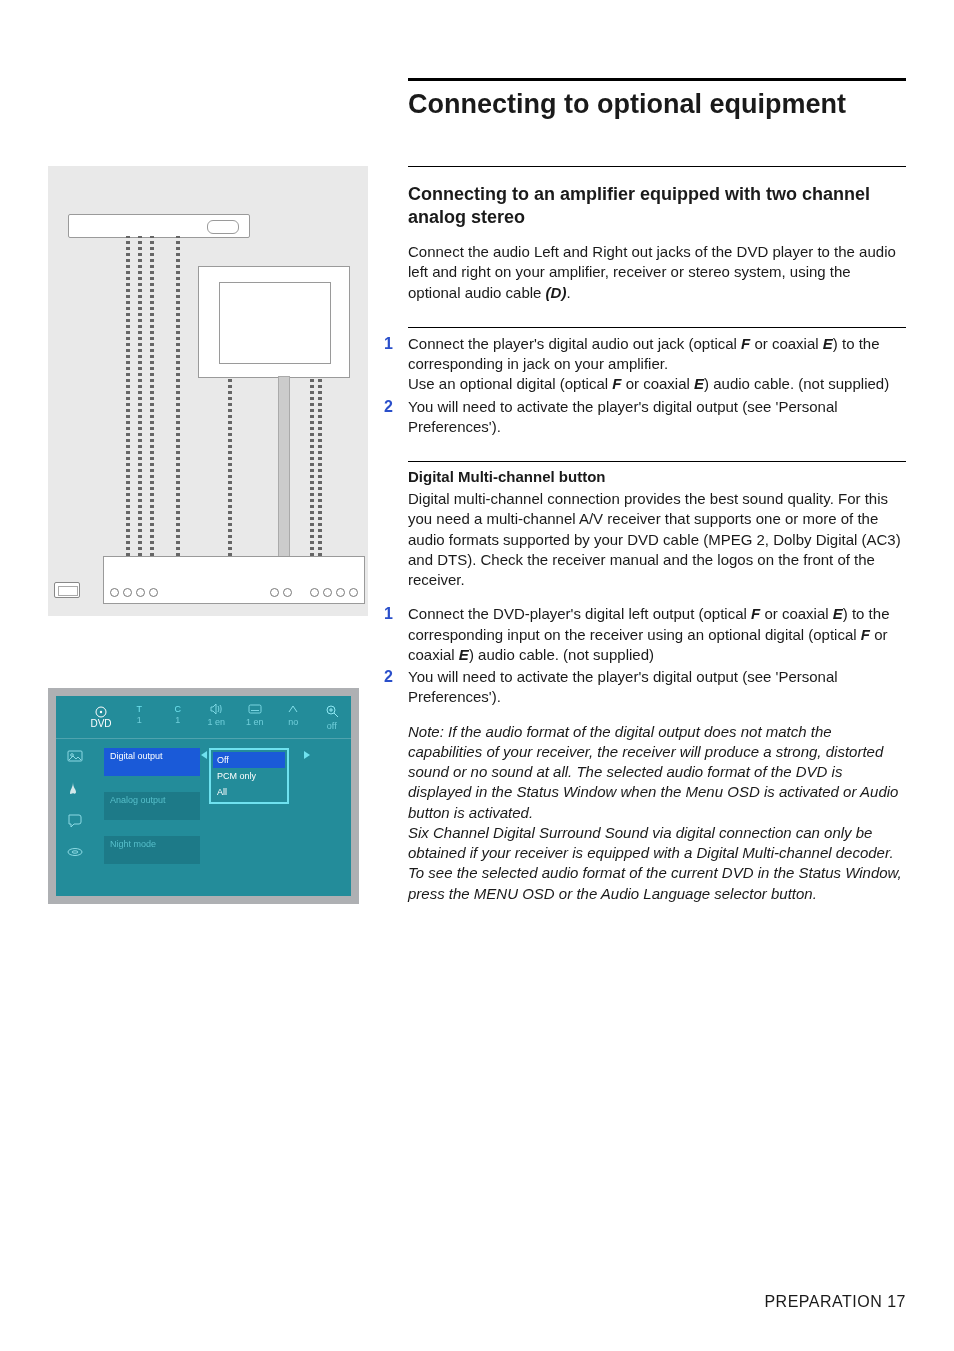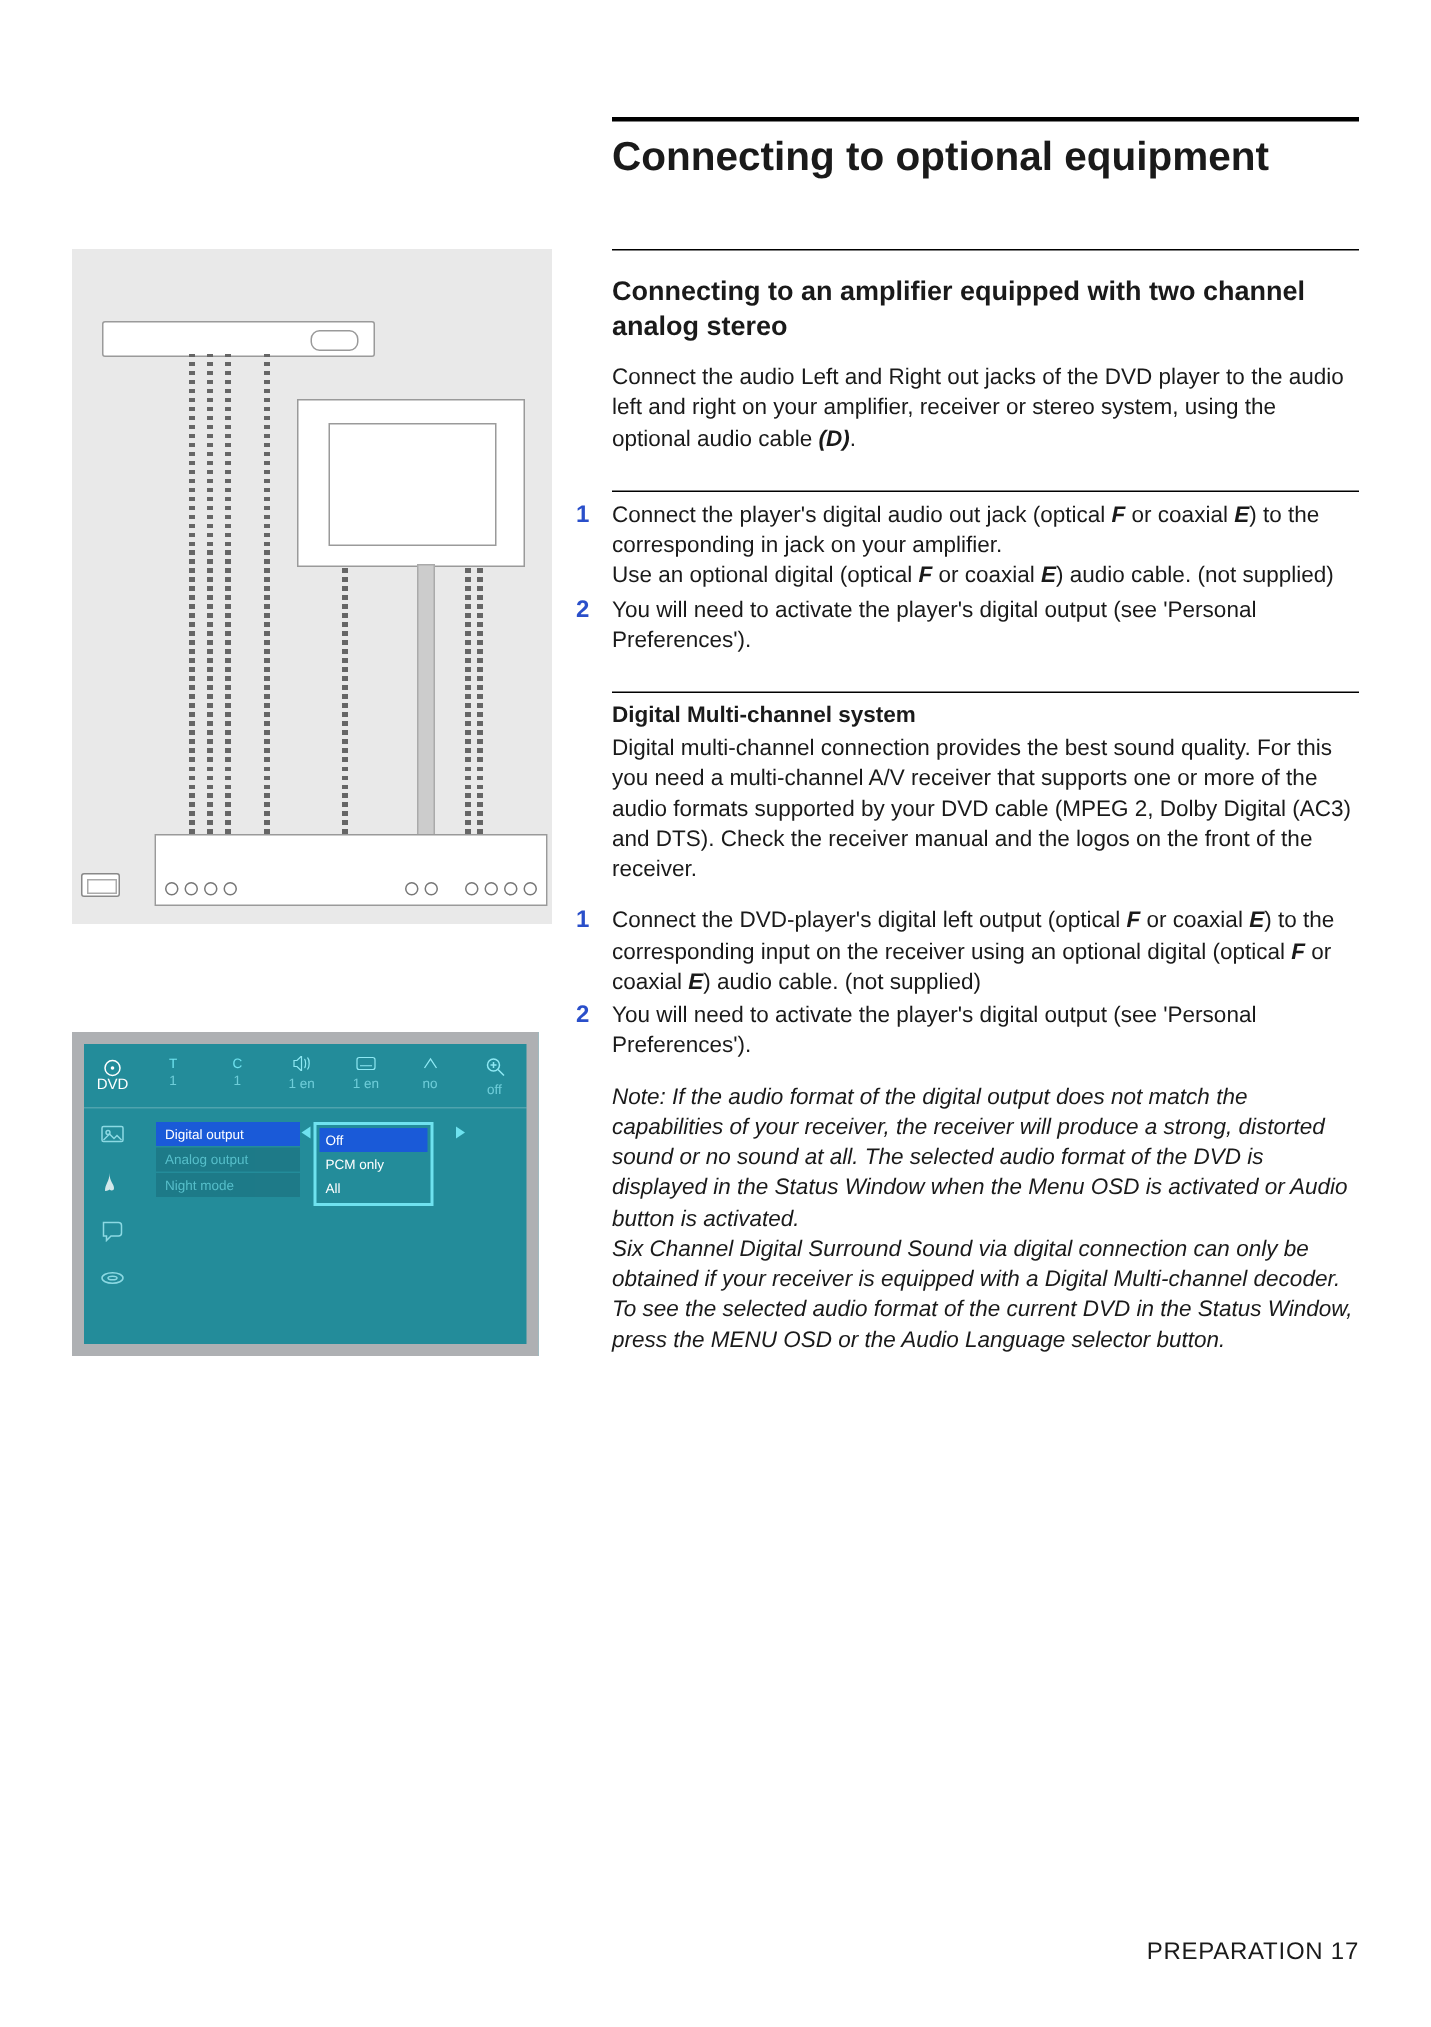--- a/index.html
+++ b/index.html
@@ -180,21 +180,21 @@
     position:absolute; left:0; top:42px; bottom:0; width:38px;
     display:flex; flex-direction:column; align-items:center; gap:16px;
     padding-top:10px;
   }
   .osd .side svg { width:16px; height:16px; opacity:0.8; }
   .osd .menu-area {
     position:absolute; left:48px; top:52px;
     width:96px;
   }
   .osd .menu-item {
-    background:#1d7785; height:16px; margin-bottom:1px;
+    background:#1d7785; height:28px; margin-bottom:16px;
     font-size:9px; line-height:16px; padding:0 6px;
     color:#a7edf6;
   }
   .osd .menu-item.sel { background:#1a5ad8; color:#fff; }
   .osd .menu-item.dim { color:#5fc8d3; opacity:0.85; }
   .osd .submenu {
     position:absolute; left:153px; top:52px; width:72px;
     border:2px solid #6fe2ef; padding:2px 2px 2px 2px;
   }
   .osd .sub-item {
@@ -204,21 +204,21 @@
     background:#1a5ad8; position:relative;
   }
   .osd .tri-l {
     position:absolute; left:145px; top:55px;
     width:0;height:0;border-top:4px solid transparent;border-bottom:4px solid transparent;border-right:6px solid #6fe2ef;
   }
   .osd .tri-r {
     position:absolute; left:248px; top:55px;
     width:0;height:0;border-top:4px solid transparent;border-bottom:4px solid transparent;border-left:6px solid #6fe2ef;
   }
-  .osd .logo-dvd { display:flex; flex-direction:column; align-items:center; }
+  .osd .logo-dvd { display:flex; flex-direction:column; align-items:center;padding-left:26px; }
 </style>
 </head>
 <body>
 
 <div class="page">
   <div class="rule-top"></div>
   <h1 class="title">Connecting to optional equipment</h1>
 
   <div class="left-col">
     <div class="diagram">
@@ -354,21 +354,21 @@
         </li>
         <li>
           <span class="num">2</span>
           <span class="txt">You will need to activate the player's digital output (see 'Personal Preferences').</span>
         </li>
       </ol>
     </div>
 
     <div class="section">
       <div class="section-rule"></div>
-      <p class="sub-h">Digital Multi-channel system</p>
+      <p class="sub-h">Digital Multi-channel button</p>
       <p class="body">Digital multi-channel connection provides the best sound quality. For this you need a multi-channel A/V receiver that supports one or more of the audio formats supported by your DVD cable (MPEG 2, Dolby Digital (AC3) and DTS). Check the receiver manual and the logos on the front of the receiver.</p>
       <ol class="steps">
         <li>
           <span class="num">1</span>
           <span class="txt">
             <span>Connect the DVD-player's digital left output (optical </span><span class="bolditalic">F</span><span> or coaxial </span><span class="bolditalic">E</span><span>) to the corresponding input on the receiver using an optional digital (optical </span><span class="bolditalic">F</span><span> or coaxial </span><span class="bolditalic">E</span><span>) audio cable. (not supplied)</span>
           </span>
         </li>
         <li>
           <span class="num">2</span>

